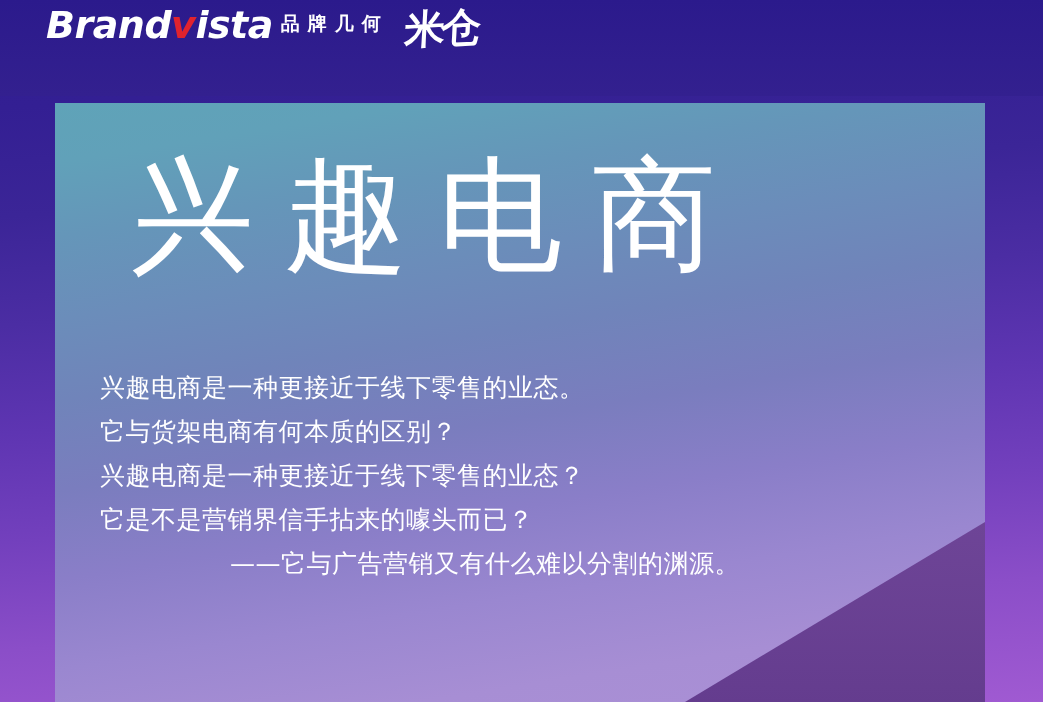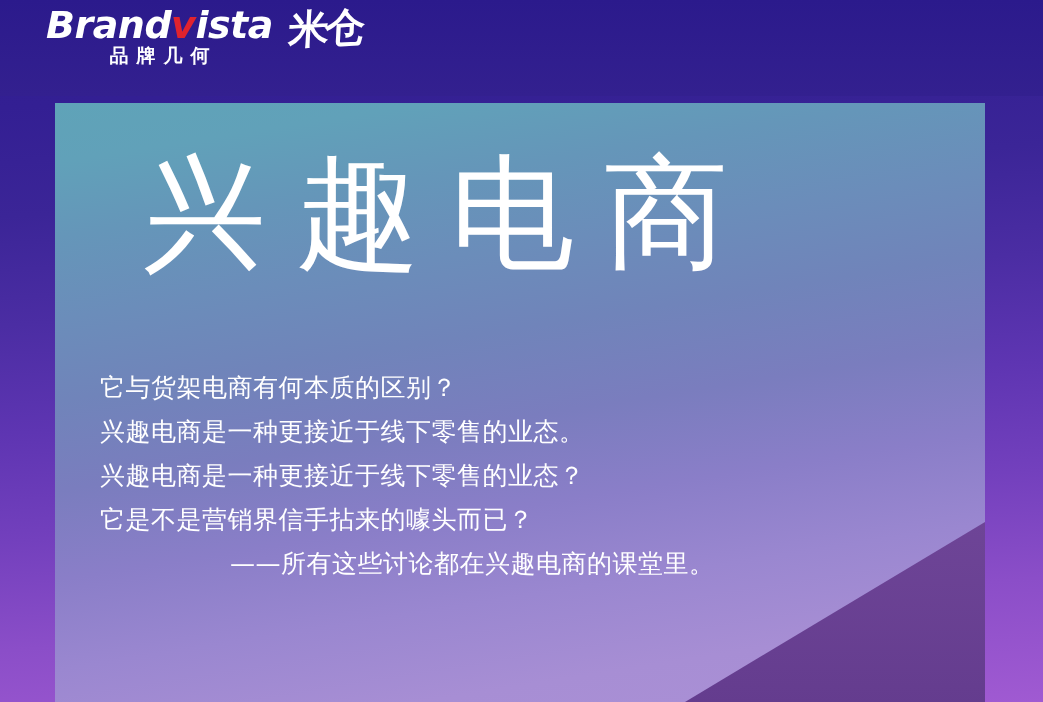--- a/index.html
+++ b/index.html
@@ -42,21 +42,21 @@
     position: absolute;
     left: 46px;
     top: 6px;
     display: flex;
     align-items: flex-start;
   }
 
   .brand-lockup {
     position: relative;
     display: flex;
-    flex-direction: column;
+    flex-direction: row;
     align-items: center;
   }
 
   .brand-wordmark {
     font-family: "DejaVu Sans", "Liberation Sans", sans-serif;
     font-size: 38px;
     font-weight: bold;
     font-style: italic;
     letter-spacing: -0.5px;
     color: #ffffff;
@@ -125,28 +125,27 @@
     clip-path: polygon(100% 0%, 100% 100%, 0% 100%);
     opacity: 0.92;
   }
 
   
   .headline {
     position: absolute;
     left: 130px;
     top: 136px;
     width: 790px;
-    font-family: Liberation Serif, serif;
+    font-family: Liberation Sans, sans-serif;
     font-size: 124px;
     font-weight: 300;
     color: #ffffff;
     letter-spacing: 30px;
     line-height: 1.28;
     white-space: nowrap;
-    margin-left: 12px;
   }
 
   
   .body-copy {
     position: absolute;
     left: 100px;
     top: 366px;
     width: 810px;
   }
 
@@ -183,20 +182,20 @@
     </div>
   </div>
 
   <div class="panel">
     <div class="panel-wedge"></div>
   </div>
 
   <div class="headline">兴趣电商</div>
 
   <div class="body-copy">
+    <div class="copy-line">兴趣电商是一种更接近于线下零售的业态。</div>
     <div class="copy-line">它与货架电商有何本质的区别？</div>
-    <div class="copy-line">兴趣电商是一种更接近于线下零售的业态。</div>
     <div class="copy-line">兴趣电商是一种更接近于线下零售的业态？</div>
     <div class="copy-line">它是不是营销界信手拈来的噱头而已？</div>
-    <div class="copy-line attribution">——所有这些讨论都在兴趣电商的课堂里。</div>
+    <div class="copy-line attribution">——它与广告营销又有什么难以分割的渊源。</div>
   </div>
 
 </div>
 
 </body></html>

